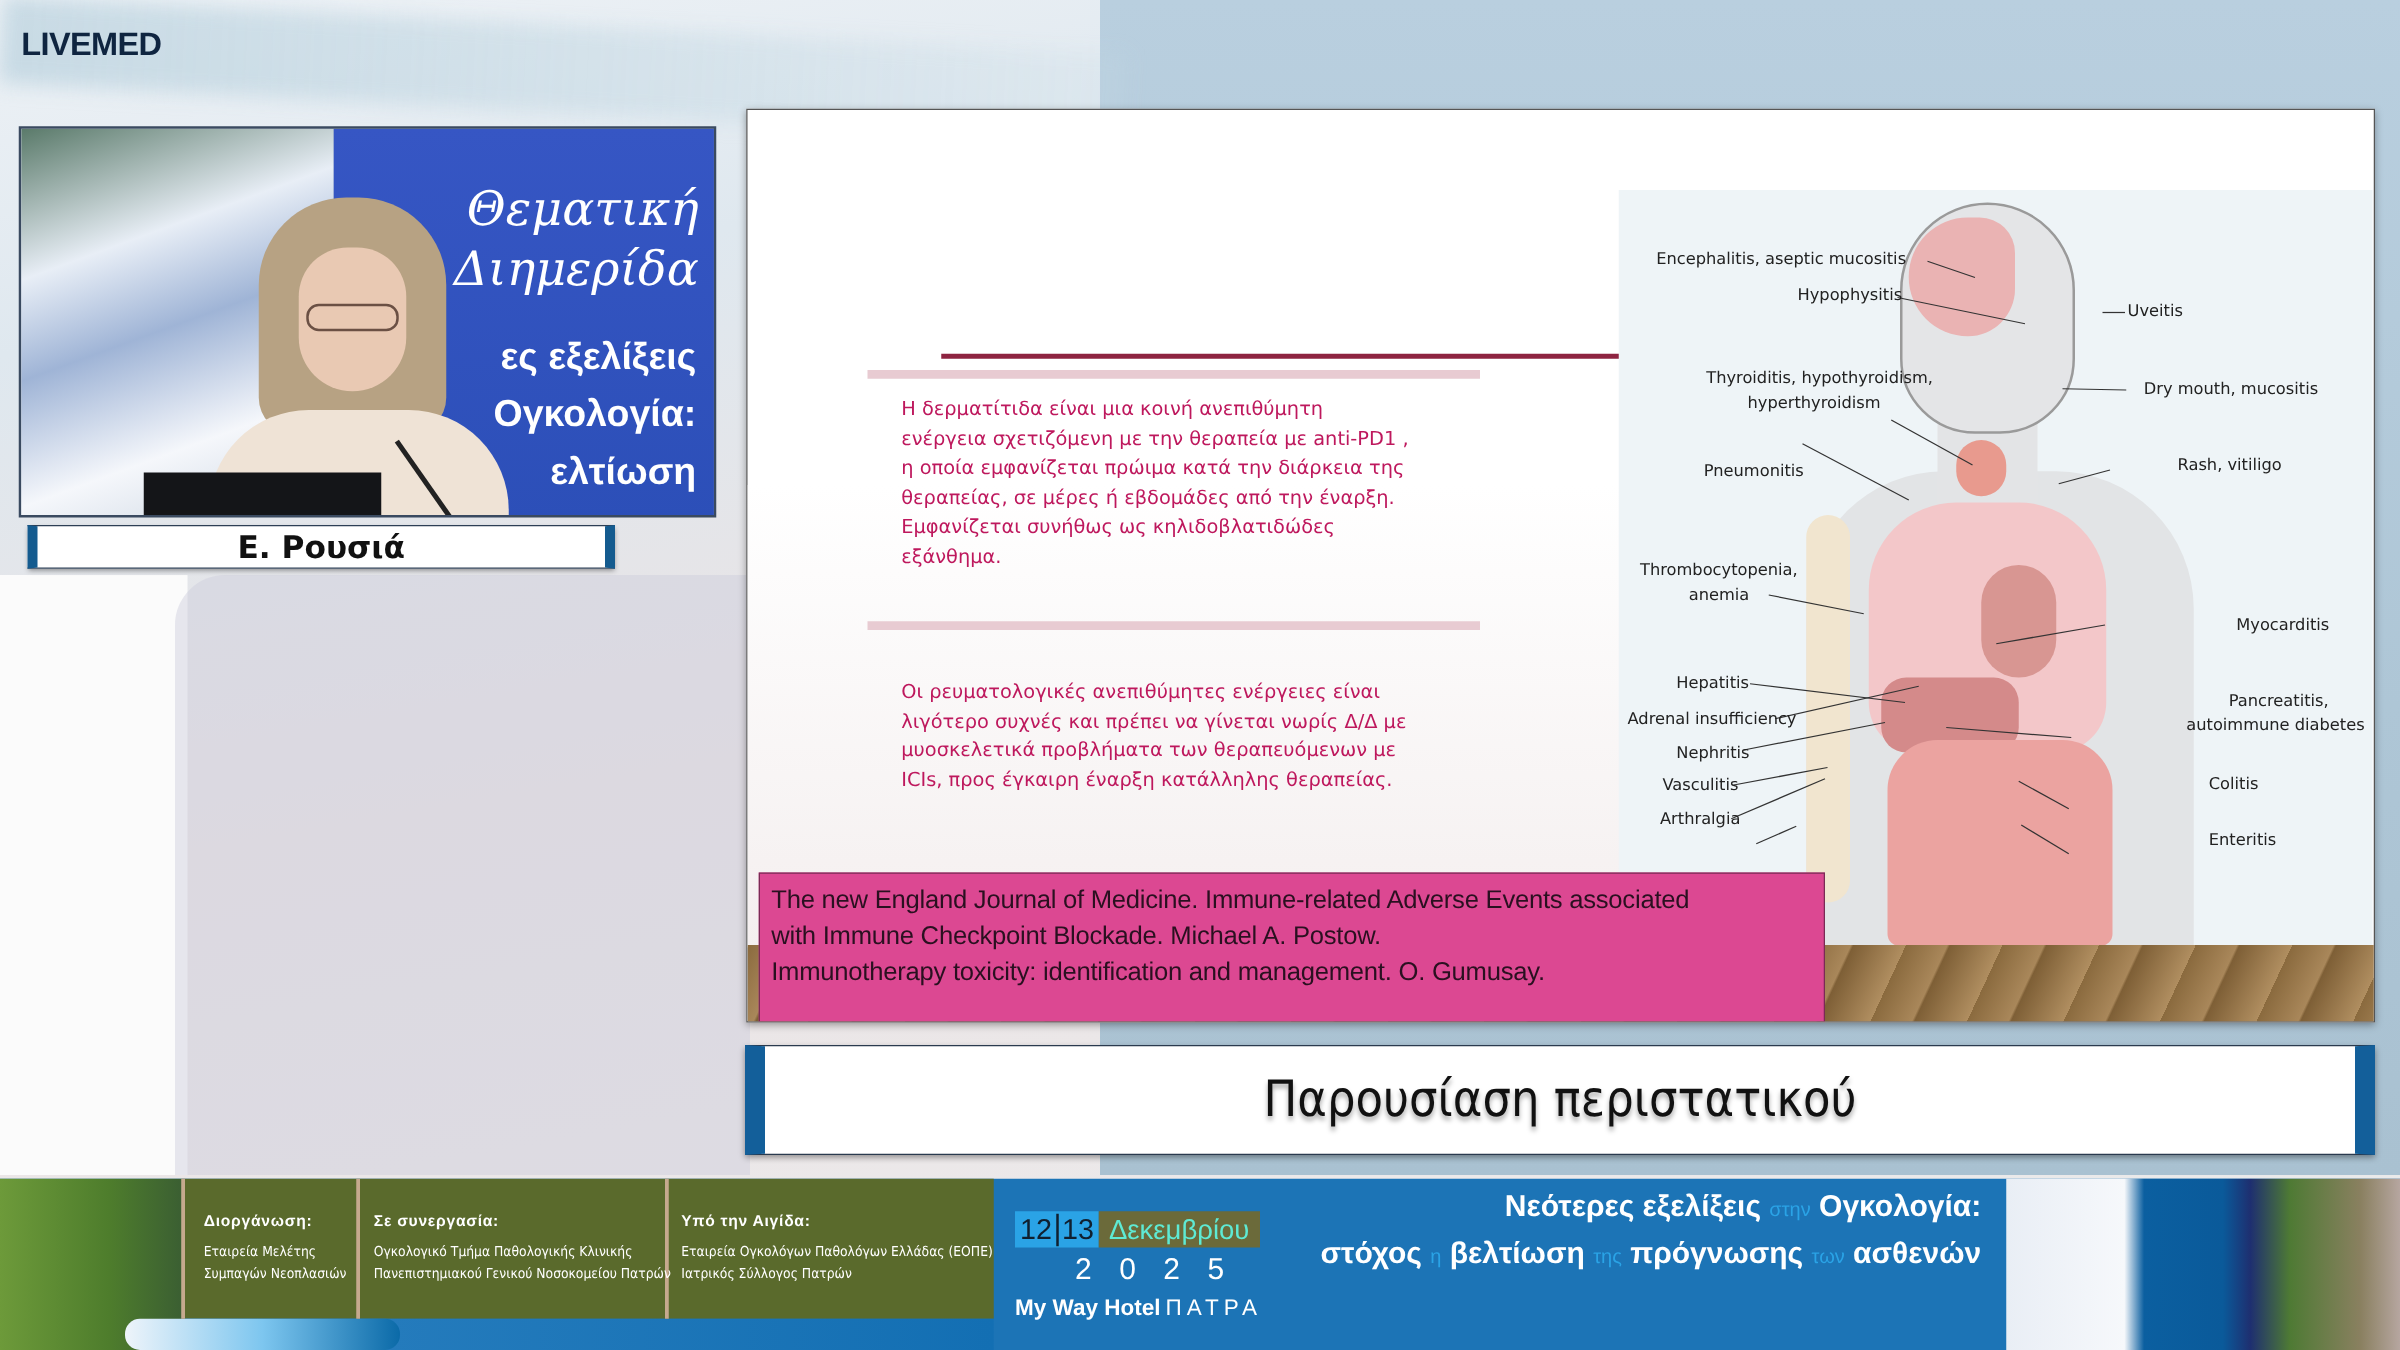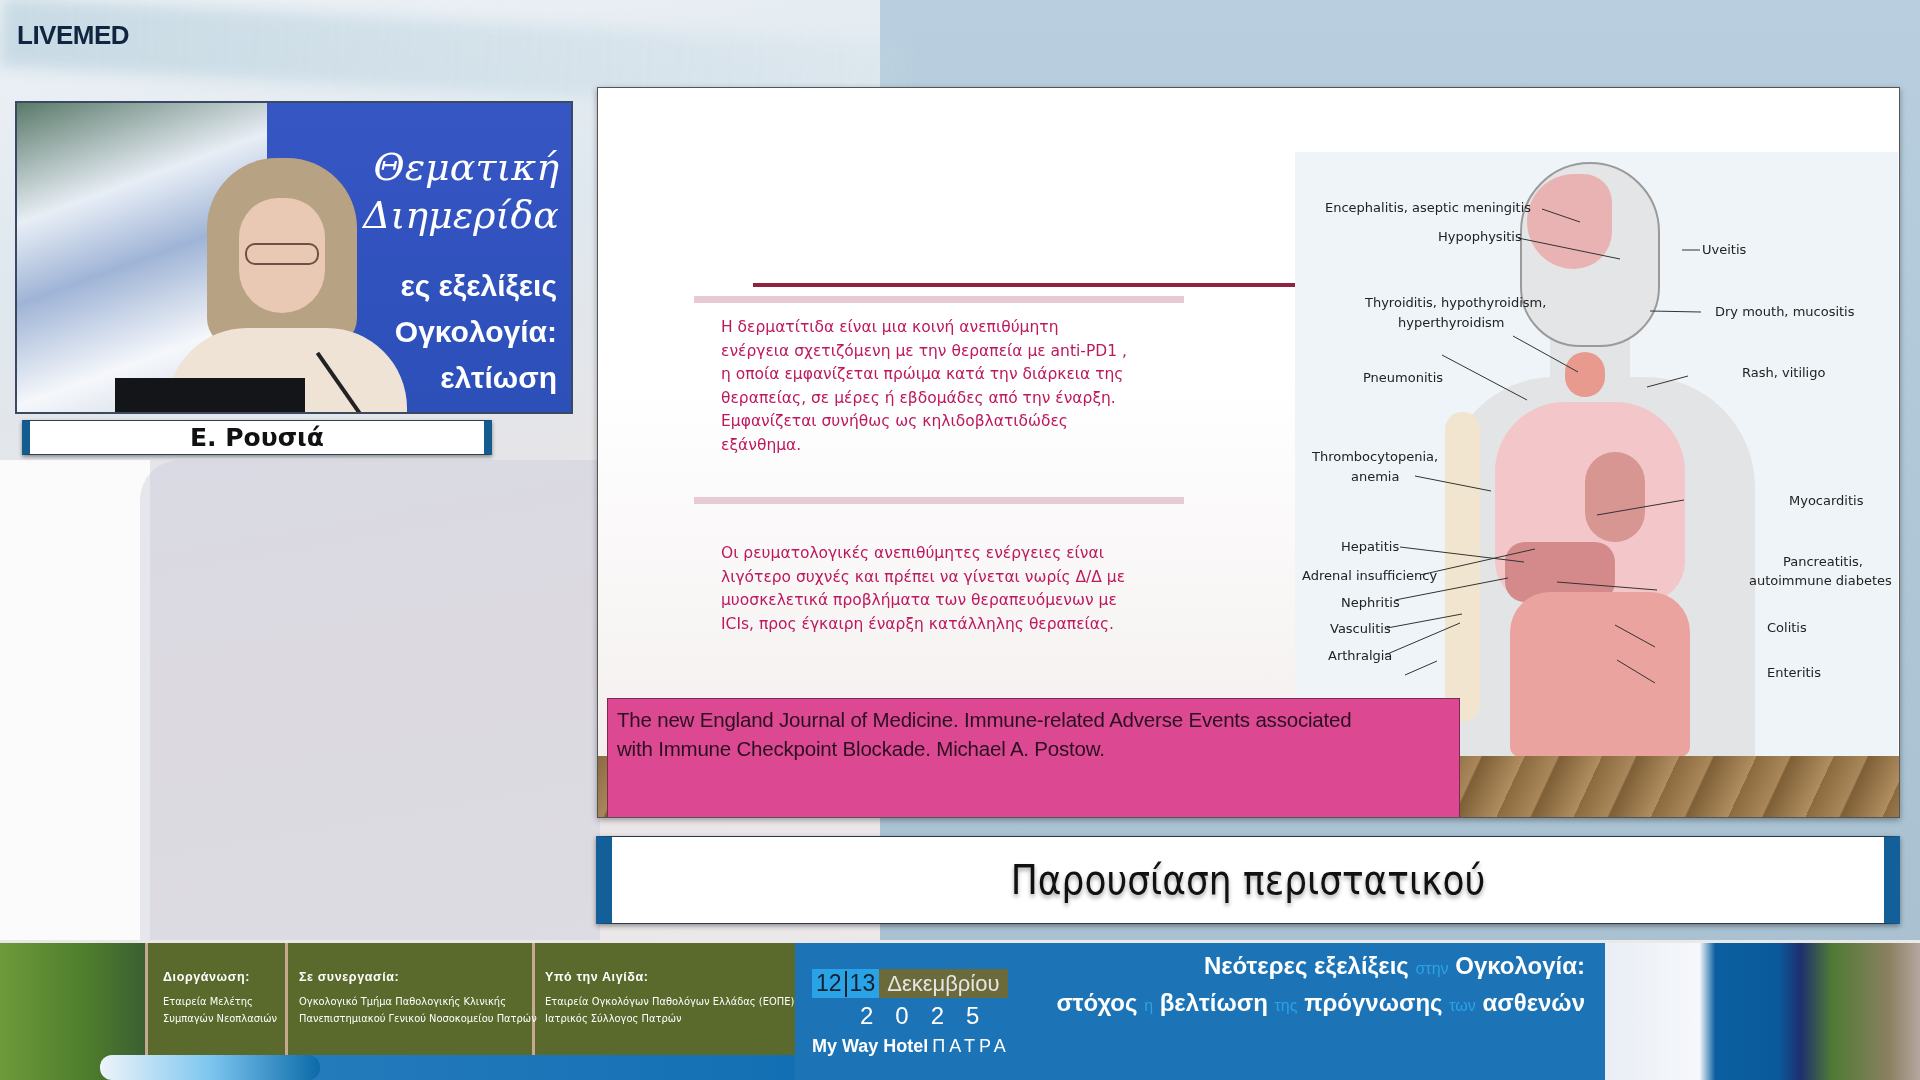--- a/index.html
+++ b/index.html
@@ -76,21 +76,21 @@
   .bottom .green-left { position:absolute; left:0; top:0; width:145px; height:137px; background:linear-gradient(90deg,#6d9a3a,#4e7d2c 60%,#3b5f32); }
   .bottom .olive { position:absolute; left:145px; top:0; width:650px; height:112px; background:#5a6a2c; }
   .bottom .olive-bottom { position:absolute; left:145px; top:112px; width:650px; height:25px; background:linear-gradient(90deg,#2a7fbf,#136fb3); }
   .bottom .sep { position:absolute; top:0; width:3px; height:112px; background:#c6a98e; }
   .bottom .org { position:absolute; top:27px; color:#fff; font-family:"Liberation Sans", sans-serif; }
   .bottom .org .h { font-weight:700; font-size:12.5px; letter-spacing:0.6px; margin-bottom:9px; }
   .bottom .org .t { font-size:11px; line-height:17px; font-family:"DejaVu Sans Condensed","DejaVu Sans", sans-serif; }
   .bottom .date-row { position:absolute; left:812px; top:26px; display:flex; height:29px; }
   .bottom .days { background:#2aa3e6; color:#102030; font-size:23px; padding:0 4px; display:flex; align-items:center; font-family:"Liberation Sans", sans-serif; }
   .bottom .days .div { width:2px; height:26px; background:#102030; margin:0 3px; }
-  .bottom .month { background:#6b6a3a; color:#e5e5e5; font-size:22px; padding:0 8px; display:flex; align-items:center; font-family:"Liberation Sans", sans-serif; }
+  .bottom .month { background:#6b6a3a; color:#5eead4; font-size:22px; padding:0 8px; display:flex; align-items:center; font-family:"Liberation Sans", sans-serif; }
   .bottom .year { position:absolute; left:860px; top:59px; color:#fff; font-size:24px; letter-spacing:22px; font-family:"Liberation Sans", sans-serif; }
   .bottom .venue { position:absolute; left:812px; top:93px; color:#fff; font-size:18px; font-family:"Liberation Sans", sans-serif; }
   .bottom .venue b { font-weight:700; }
   .bottom .venue .city { letter-spacing:4px; margin-left:4px; }
   .bottom .event { position:absolute; right:335px; top:6px; text-align:right; color:#fff; }
   .bottom .event .script { font-family:"DejaVu Serif", serif; font-style:italic; font-size:30px; line-height:40px; }
   .bottom .event .line { font-family:"Liberation Sans", sans-serif; font-weight:700; font-size:24px; line-height:34px; }
   .bottom .event .line .small { font-weight:400; font-size:16px; color:#2aa3e6; }
   .bottom .deco-right { position:absolute; left:1605px; top:0; width:315px; height:137px; background:linear-gradient(90deg,#e9eef5 0%,#f6f8fb 30%,#0b5fa0 35%,#0a5a9a 55%,#1e2f70 62%,#4e7a34 72%,#8a8060 90%,#b6a6a0 100%); }
   .bottom .deco-left-water { position:absolute; left:100px; top:112px; width:220px; height:25px; background:linear-gradient(90deg,#eef4fa,#7dc6ef,#0b6aa8); border-radius:12px; }
@@ -177,21 +177,21 @@
         <line x1="125" y1="423" x2="240" y2="397"></line>
         <line x1="100" y1="448" x2="213" y2="426"></line>
         <line x1="362" y1="438" x2="262" y2="430"></line>
         <line x1="92" y1="476" x2="167" y2="462"></line>
         <line x1="360" y1="495" x2="320" y2="473"></line>
         <line x1="90" y1="503" x2="165" y2="471"></line>
         <line x1="360" y1="531" x2="322" y2="508"></line>
         <line x1="110" y1="523" x2="142" y2="509"></line>
       </g>
     </svg>
-    <div class="lbl" style="left:30px;top:47px;">Encephalitis, aseptic meningitis</div>
+    <div class="lbl" style="left:30px;top:47px;">Encephalitis, aseptic mucositis</div>
     <div class="lbl" style="left:143px;top:76px;">Hypophysitis</div>
     <div class="lbl" style="left:407px;top:89px;">Uveitis</div>
     <div class="lbl r" style="left:70px;top:142px;">Thyroiditis, hypothyroidism,</div>
     <div class="lbl" style="left:103px;top:162px;">hyperthyroidism</div>
     <div class="lbl" style="left:420px;top:151px;">Dry mouth, mucositis</div>
     <div class="lbl" style="left:68px;top:217px;">Pneumonitis</div>
     <div class="lbl" style="left:447px;top:212px;">Rash, vitiligo</div>
     <div class="lbl" style="left:17px;top:296px;">Thrombocytopenia,</div>
     <div class="lbl" style="left:56px;top:316px;">anemia</div>
     <div class="lbl" style="left:494px;top:340px;">Myocarditis</div>
@@ -205,20 +205,21 @@
     <div class="lbl" style="left:33px;top:495px;">Arthralgia</div>
     <div class="lbl" style="left:472px;top:512px;">Enteritis</div>
     <div class="lbl" style="left:25px;top:548px;">Neuropathy</div>
   </div>
 
   <div class="floor"></div>
 
   <div class="ref-box">
     <div>The new England Journal of Medicine. Immune-related Adverse Events associated</div>
     <div>with Immune Checkpoint Blockade. Michael A. Postow.</div>
+    <div>Immunotherapy toxicity: identification and management. O. Gumusay.</div>
   </div>
 </div>
 
 <div class="title-bar">
   <span>Παρουσίαση περιστατικού</span>
 </div>
 
 <div class="bottom">
   <div class="green-left"></div>
   <div class="olive"></div>

